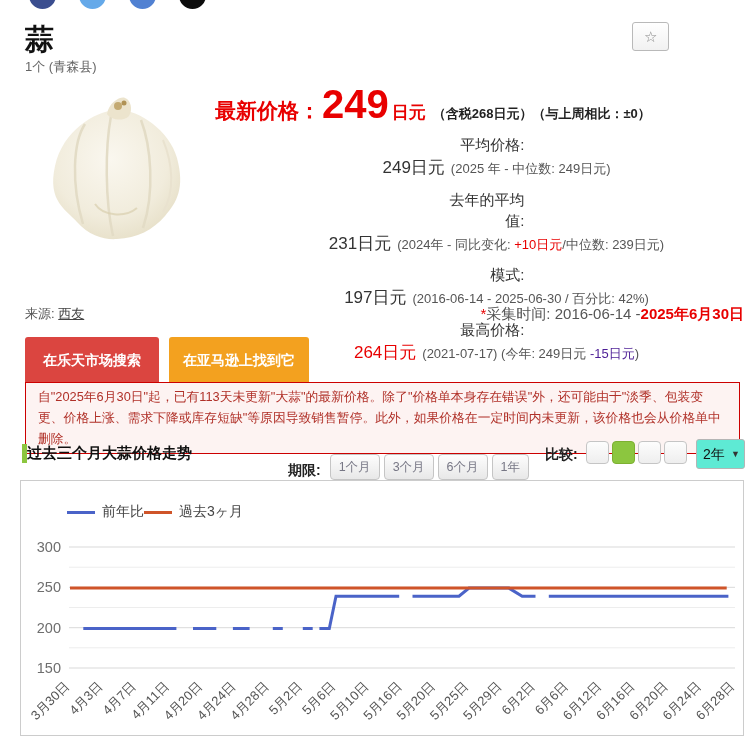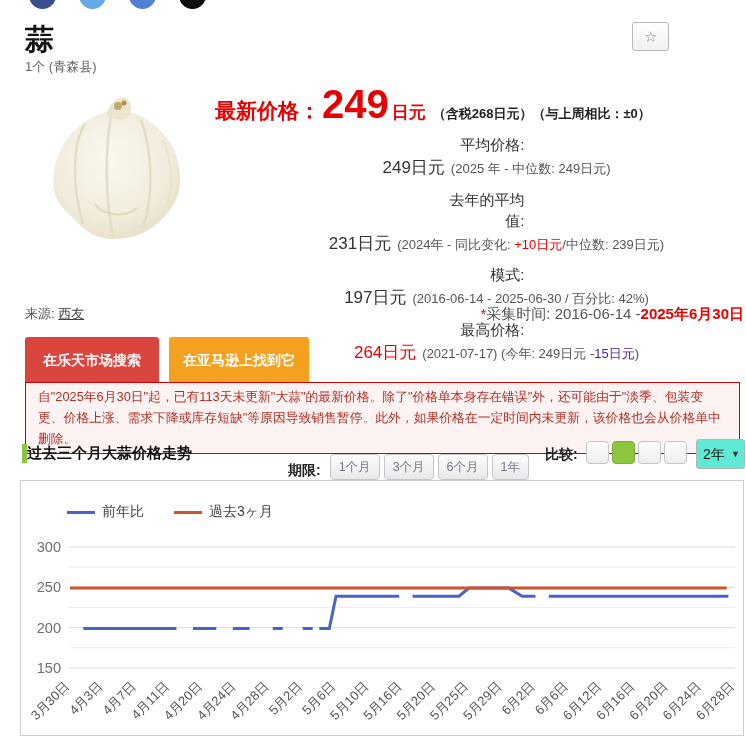--- a/index.html
+++ b/index.html
@@ -62,21 +62,21 @@
                     background:linear-gradient(#fdfdfd,#eeeeee); cursor:pointer; display:inline-block; }
   .compare-square.active { border-color:#7db032; }
   .select-wrap { position:absolute; left:696px; top:439px; }
   .range-select { appearance:none; -webkit-appearance:none; width:49px; height:30px; border:1px solid #b5b5b5; border-radius:3px;
                   background:#5eead4; font-size:14px; color:#111; padding:0 14px 0 6px; font-family:inherit; cursor:pointer; }
   .select-arrow { position:absolute; right:5px; top:10px; font-size:9px; color:#333; pointer-events:none; }
 
   
   .chart-box { position:absolute; left:20px; top:480px; width:724px; height:256px; border:1px solid #ccc; background:#fff; }
   #chart-svg { position:absolute; left:0; top:0; }
-  .chart-legend { position:absolute; left:46px; top:22px; display:flex; gap:30px; align-items:center; }
+  .chart-legend { position:absolute; left:46px; top:22px; display:flex; align-items:center; }
   .legend-item { display:flex; align-items:center; gap:7px; font-size:14px; color:#444; }
   .legend-swatch { width:28px; height:3px; display:inline-block; }
 </style>
 </head>
 <body>
 
 <div class="page">
 
   <div class="social-row" id="social-row">
       <span class="social-icon" style="background: rgb(59, 78, 143);"></span>

